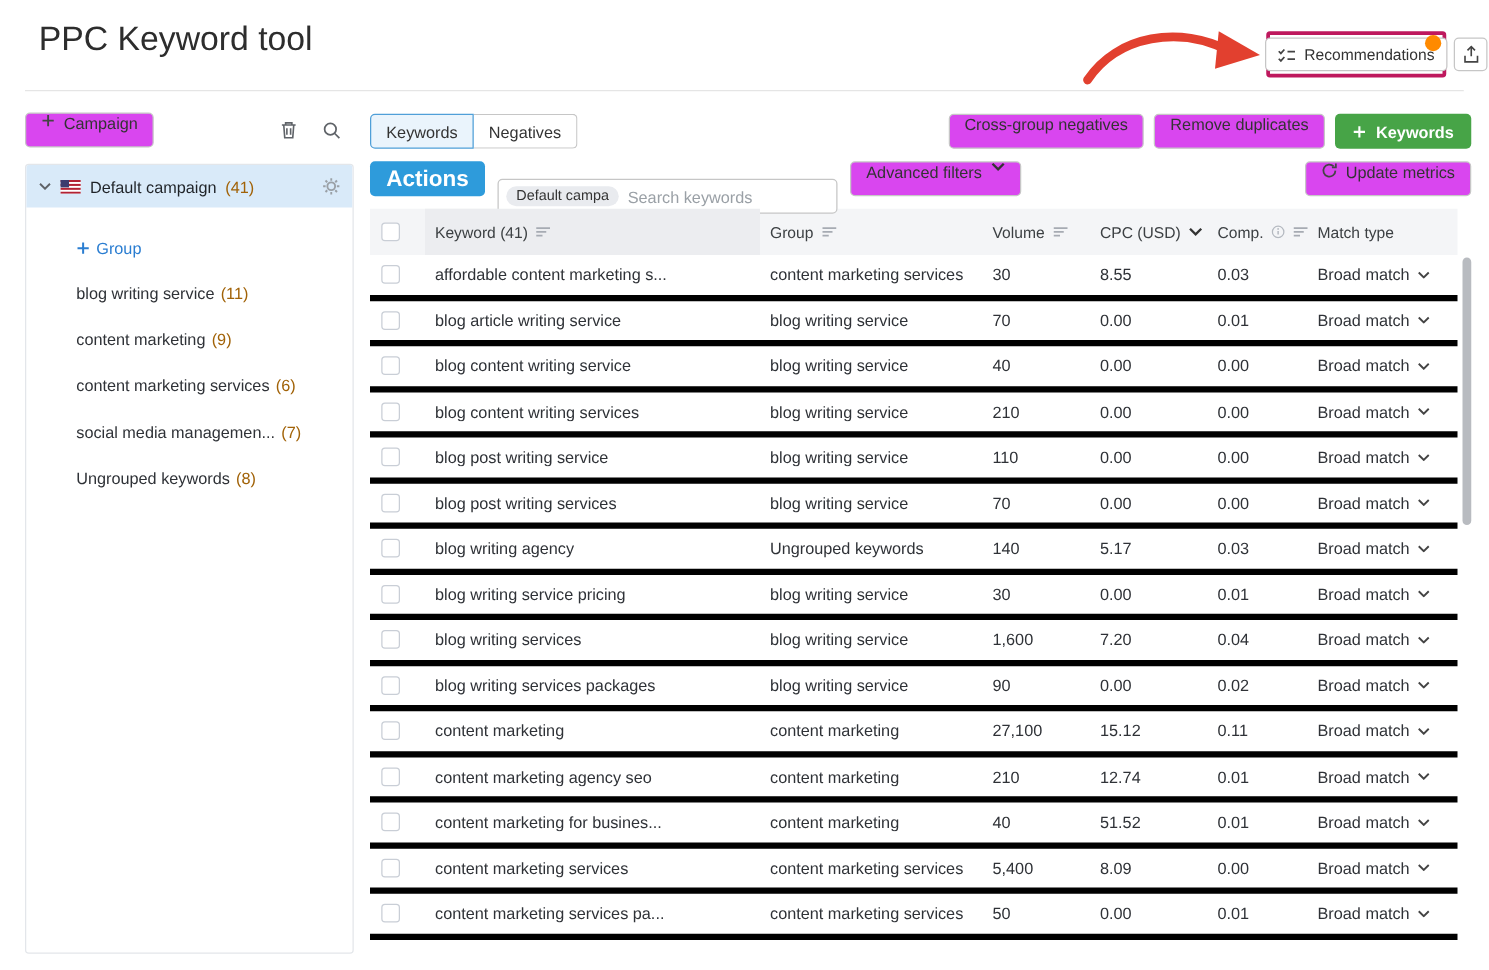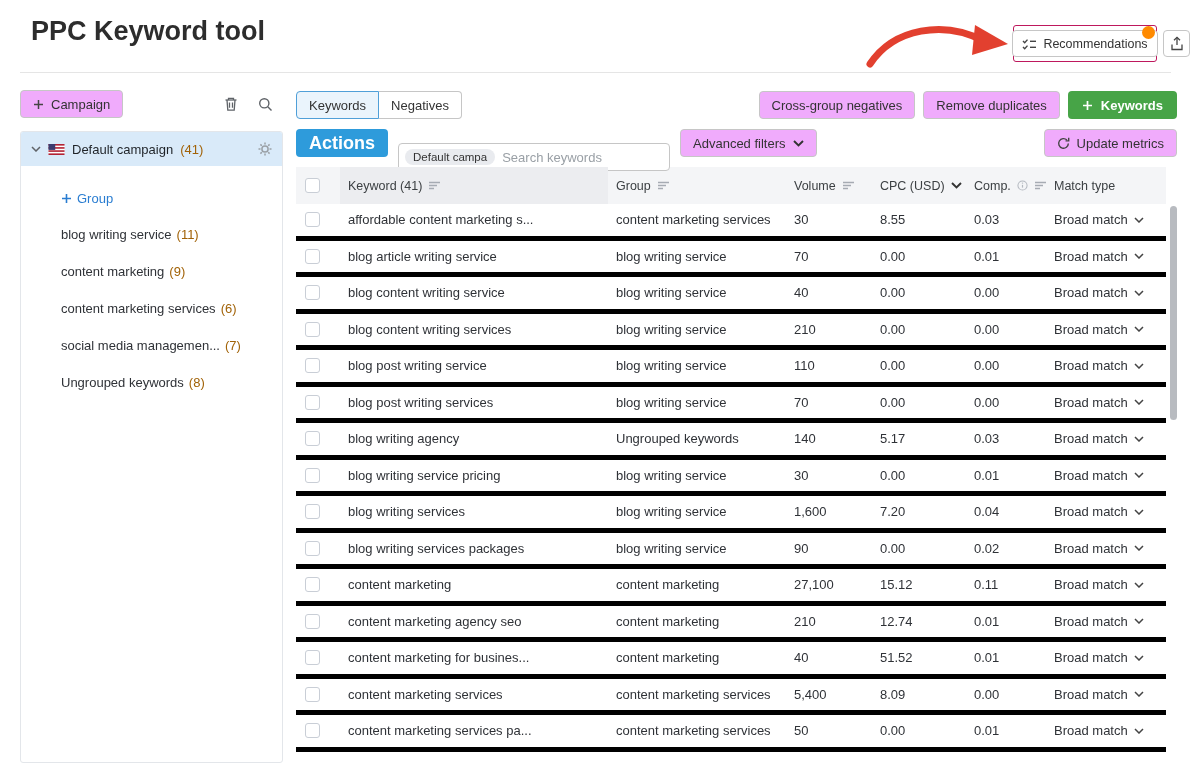--- a/index.html
+++ b/index.html
@@ -1,36 +1,36 @@
 <!DOCTYPE html>
 <html><head>
 <meta charset="utf-8">
 <style>
   * { margin:0; padding:0; box-sizing:border-box; }
   html,body { width:1191px; height:776px; overflow:hidden; background:#fff;
     font-family:"Liberation Sans","DejaVu Sans",sans-serif; color:#2f3237; }
   .page { position:relative; width:1191px; height:776px; }
 
   
-  .page-title { position:absolute; left:31px; top:16px; font-size:27px; font-weight:700; color:#2d2d2d; }
+  .page-title { position:absolute; left:31px; top:16px; font-size:27px; font-weight:400; color:#2d2d2d; }
   .header-divider { position:absolute; top:72px; left:20px; right:20px; height:1px; background:#e5e5e5; }
   .annot-arrow { position:absolute; left:862px; top:14px; }
   .highlight-box { position:absolute; left:1013px; top:25px; width:144px; height:37px;
-    border:1px solid #be185d; border-radius:3px; display:flex; align-items:center; justify-content:center; }
+    border:3px solid #be185d; border-radius:3px; display:flex; align-items:center; justify-content:center; }
   .rec-btn { display:flex; align-items:center; gap:6px; background:#fff; border:1px solid #c6c6c6;
     border-radius:4px; height:27px; padding:0 9px; font-size:12.5px; color:#333; cursor:pointer;
     font-family:inherit; }
   .notif-dot { position:absolute; right:1px; top:0; width:13px; height:13px; border-radius:50%; background:#ff8a00; }
   .export-btn { position:absolute; left:1163px; top:30px; width:27px; height:27px; background:#fff;
     border:1px solid #c6c6c6; border-radius:4px; display:flex; align-items:center; justify-content:center; cursor:pointer; }
 
   
   .sidebar { position:absolute; left:20px; top:90px; width:263px; bottom:13px; }
   .sidebar-top { display:flex; align-items:center; justify-content:space-between; height:28px; }
-  .btn-outline { display:inline-flex; align-items:center; gap:7px; background:#f0abfc; border:1px solid #c6c6c6;
+  .btn-outline { display:inline-flex; align-items:flex-start; gap:7px; background:#d946ef; border:1px solid #c6c6c6;
     border-radius:4px; height:28px; padding:0 12px; font-size:13px; color:#333; cursor:pointer; font-family:inherit; white-space:nowrap; }
   .side-icons { display:flex; align-items:center; gap:19px; margin-right:10px; }
   .side-icons span { cursor:pointer; display:flex; }
   .tree-panel { margin-top:13px; border:1px solid #e3e6ea; border-radius:3px; height:calc(100% - 41px); background:#fff; overflow:hidden; }
   .campaign-row { height:34px; background:#d9eaf9; display:flex; align-items:center; gap:7px; padding:0 10px; font-size:13px; cursor:pointer; }
   .camp-name { font-weight:400; color:#1f2328; }
   .count { color:#a16207; }
   .gear { margin-left:auto; display:flex; cursor:pointer; }
   .add-group { margin:20px 0 6px 40px; display:flex; align-items:center; gap:5px; color:#2a7dd1;
     font-size:13px; cursor:pointer; height:24px; }

